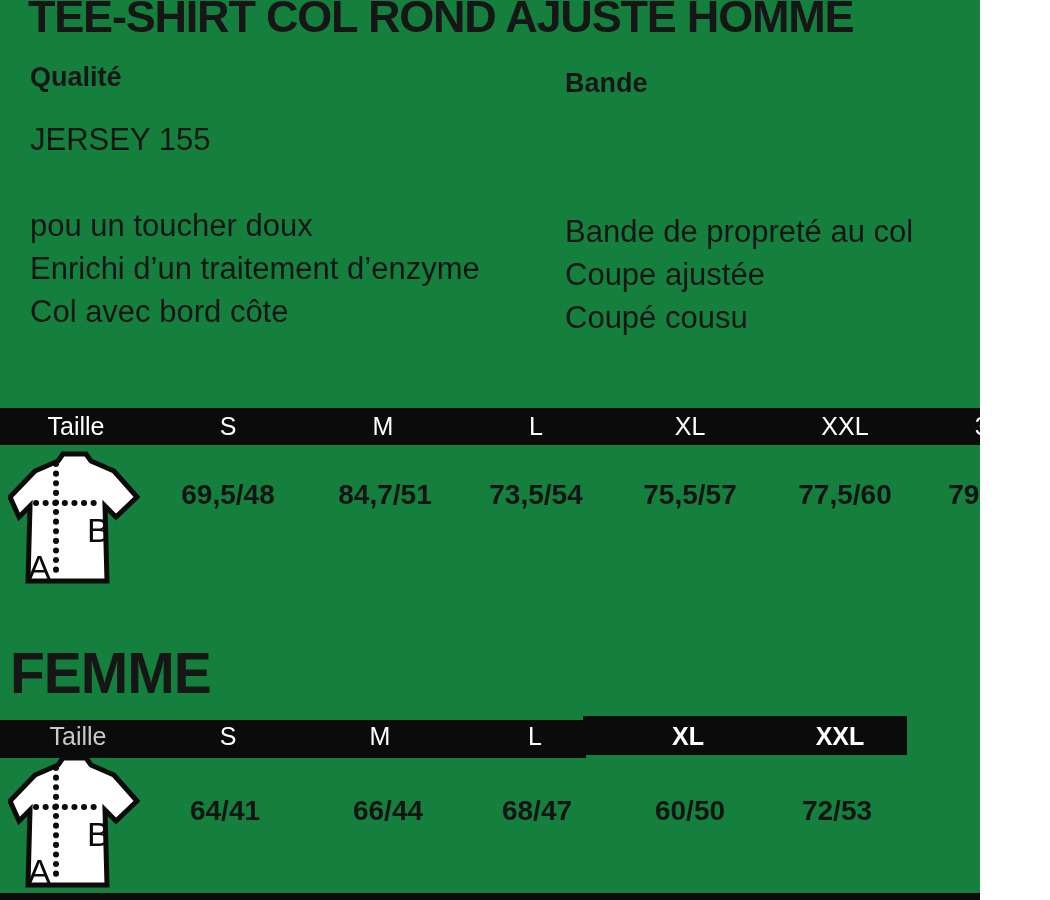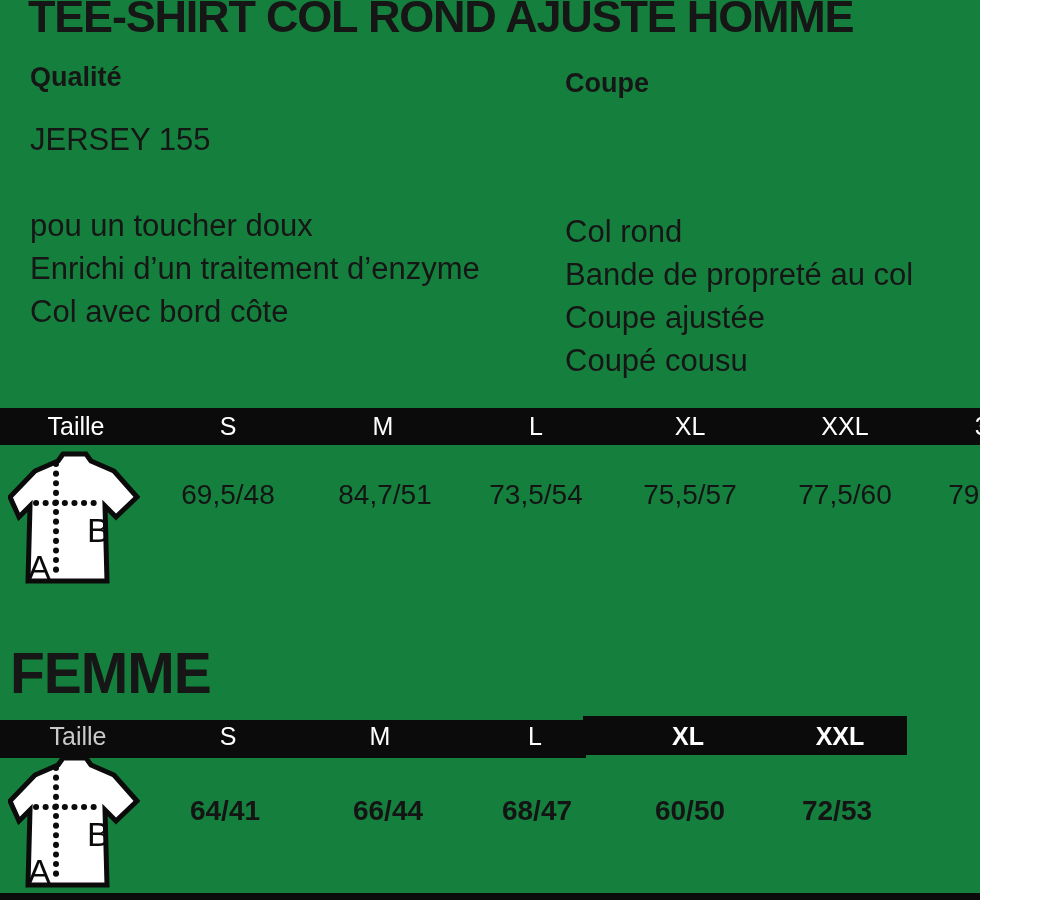--- a/index.html
+++ b/index.html
@@ -30,21 +30,21 @@
     position:absolute; transform:translateX(-50%);
     color:#ffffff; font-size:25px; font-weight:500; white-space:nowrap;
   }
   .hcell.men{ top:408px; line-height:37px; }
   .hcell.women{ top:716px; line-height:40px; }
   .hcell.taille{ font-weight:400; }
   .hcell.taille.dim{ color:#c9c9c9; }
 
   .vcell{
     position:absolute; transform:translateX(-50%);
-    font-size:28px; font-weight:400; white-space:nowrap; color:#141414;
+    font-size:28px; font-weight:700; white-space:nowrap; color:#141414;
   }
   .vcell.men{ top:479px; }
   .vcell.women{ top:795px; font-weight:700; }
 
   .femme{
     position:absolute; left:10px; top:640px; margin:0;
     font-size:57px; font-weight:600; letter-spacing:-1px;
   }
   .shirt{ position:absolute; left:8px; }
   .shirt.men{ top:450px; }
@@ -52,32 +52,31 @@
   .bottom-bar{ position:absolute; left:0; top:893px; width:1050px; height:7px; background:#0b0b0b; }
 </style>
 </head>
 <body>
 
 <div class="page">
 
   <h1 class="title">TEE-SHIRT COL ROND AJUSTÉ HOMME</h1>
 
   <div class="subhead quality">Qualité</div>
-  <div class="subhead style">Coupe</div>
+  <div class="subhead style">Bande</div>
 
   <div class="fabric">JERSEY 155</div>
 
   <div class="para left">
     <div>pou un toucher doux</div>
     <div>Enrichi d’un traitement d’enzyme</div>
     <div>Col avec bord côte</div>
   </div>
 
   <div class="para right">
-    <div>Col rond</div>
     <div>Bande de propreté au col</div>
     <div>Coupe ajustée</div>
     <div>Coupé cousu</div>
   </div>
 
   <div class="bar men"></div>
   <span class="hcell men taille" style="left:76px">Taille</span>
   <span class="hcell men" style="left:228px">S</span>
   <span class="hcell men" style="left:383px">M</span>
   <span class="hcell men" style="left:536px">L</span>

